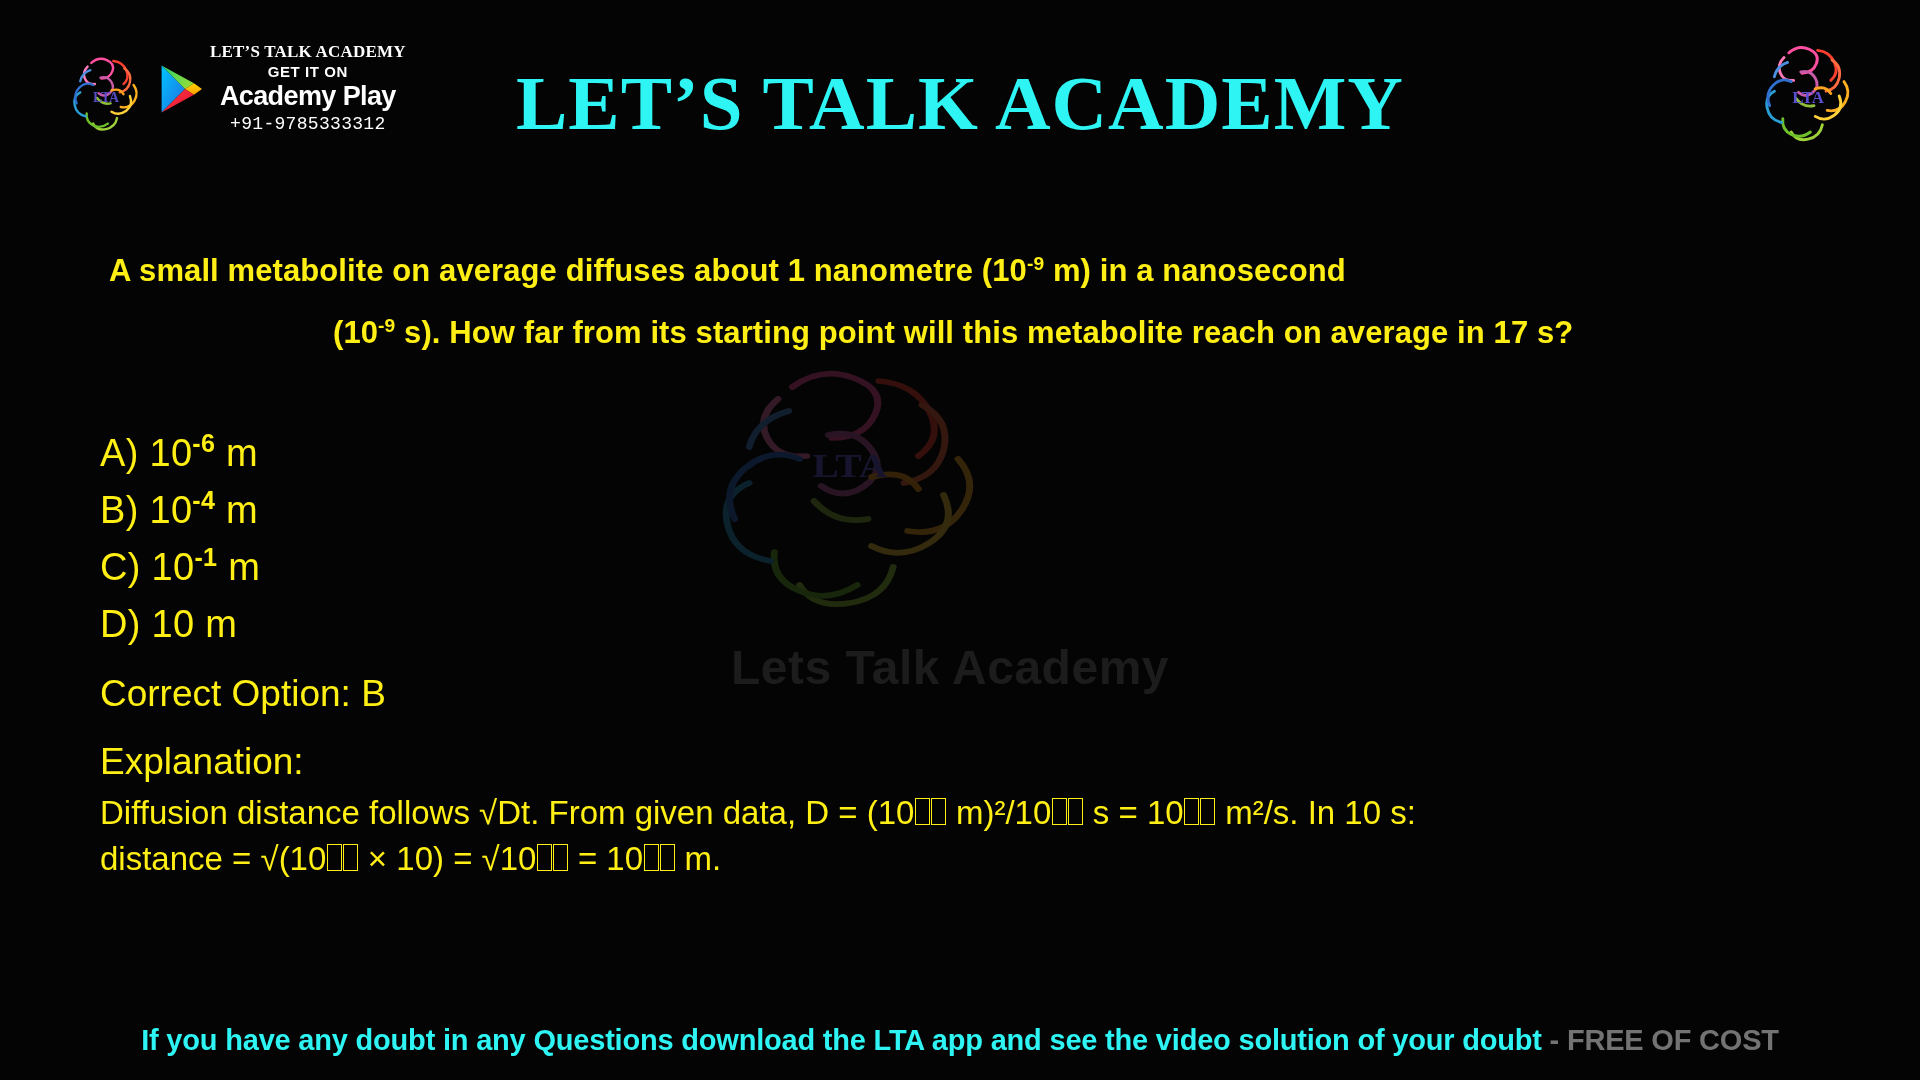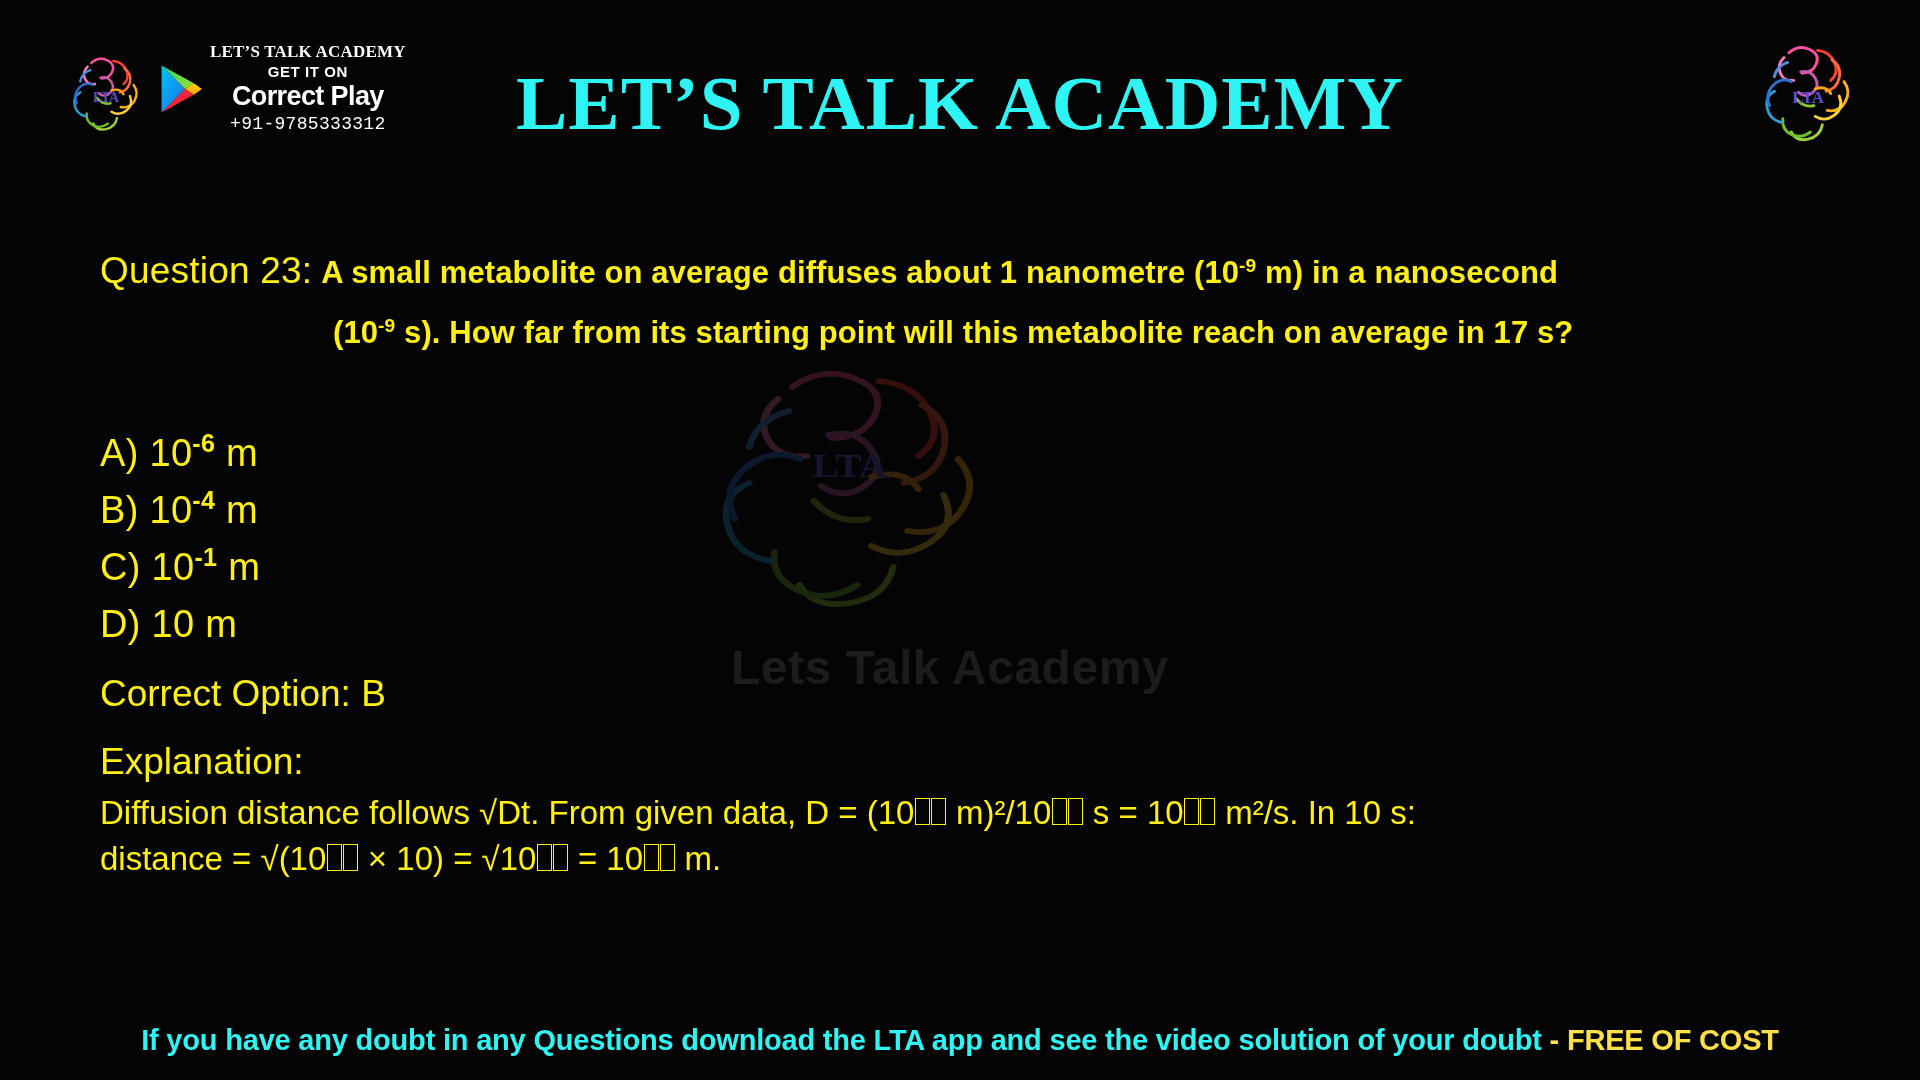--- a/index.html
+++ b/index.html
@@ -250,21 +250,21 @@
     bottom: 22px;
     width: 1920px;
     text-align: center;
     font-size: 29px;
     font-weight: bold;
     line-height: 36px;
     letter-spacing: -0.2px;
     white-space: nowrap;
   }
   #footer-main { color: #2ef4f4; }
-  #footer-highlight { color: #fde047; }
+  #footer-highlight { color: #737373; }
 </style>
 </head>
 <body>
 
 <div id="header">
 
   <div id="brand-block">
 
     <span id="brand-logo-left">
       <svg viewBox="0 0 100 100" width="92" height="92" aria-hidden="true">
@@ -311,21 +311,21 @@
           </defs>
           <path d="M4 2 L4 60 L33 31 Z" fill="url(#gpBlue)"></path>
           <path d="M4 2 L44 24 L33 31 Z" fill="url(#gpGreen)"></path>
           <path d="M33 31 L44 24 L54 31 L44 38 Z" fill="url(#gpYellow)"></path>
           <path d="M4 60 L44 38 L33 31 Z" fill="url(#gpRed)"></path>
         </svg>
       </span>
       <div id="play-text">
         <div id="play-academy-name">LET’S TALK ACADEMY</div>
         <div id="play-getiton">GET IT ON</div>
-        <div id="play-store-name">Correct Play</div>
+        <div id="play-store-name">Academy Play</div>
         <div id="play-phone">+91-9785333312</div>
       </div>
     </div>
   </div>
 
   <div id="main-title">LET’S TALK ACADEMY</div>
 
   <span id="brand-logo-right">
     <svg viewBox="0 0 100 100" width="120" height="120" aria-hidden="true">
       <g fill="none" stroke-width="2.4" stroke-linecap="round">
@@ -370,21 +370,20 @@
       </g>
       <text x="50" y="44" font-family="Liberation Serif, serif" font-size="11" font-weight="bold" fill="#6a5fe0" text-anchor="middle">LTA</text>
     </svg>
   </span>
   <div id="watermark-text">Lets Talk Academy</div>
 </div>
 
 <div id="content">
 
   <div id="question-line1" class="q-row">
-    <span id="question-label">Question 23:</span>
     <span id="question-text-1"><span>A small metabolite on average diffuses about 1 nanometre (10</span><span class="sup9">-9</span><span> m) in a nanosecond</span></span>
   </div>
 
   <div id="question-line2" class="q-row"><span>(10</span><span class="sup9">-9</span><span> s). How far from its starting point will this metabolite reach on average in 17 s?</span></div>
 
   <div id="options">
     <div class="option-row"><span>A) 10</span><span class="opt-exp">-6</span><span> m</span></div>
 
     <div class="option-row"><span>B) 10</span><span class="opt-exp">-4</span><span> m</span></div>
 

